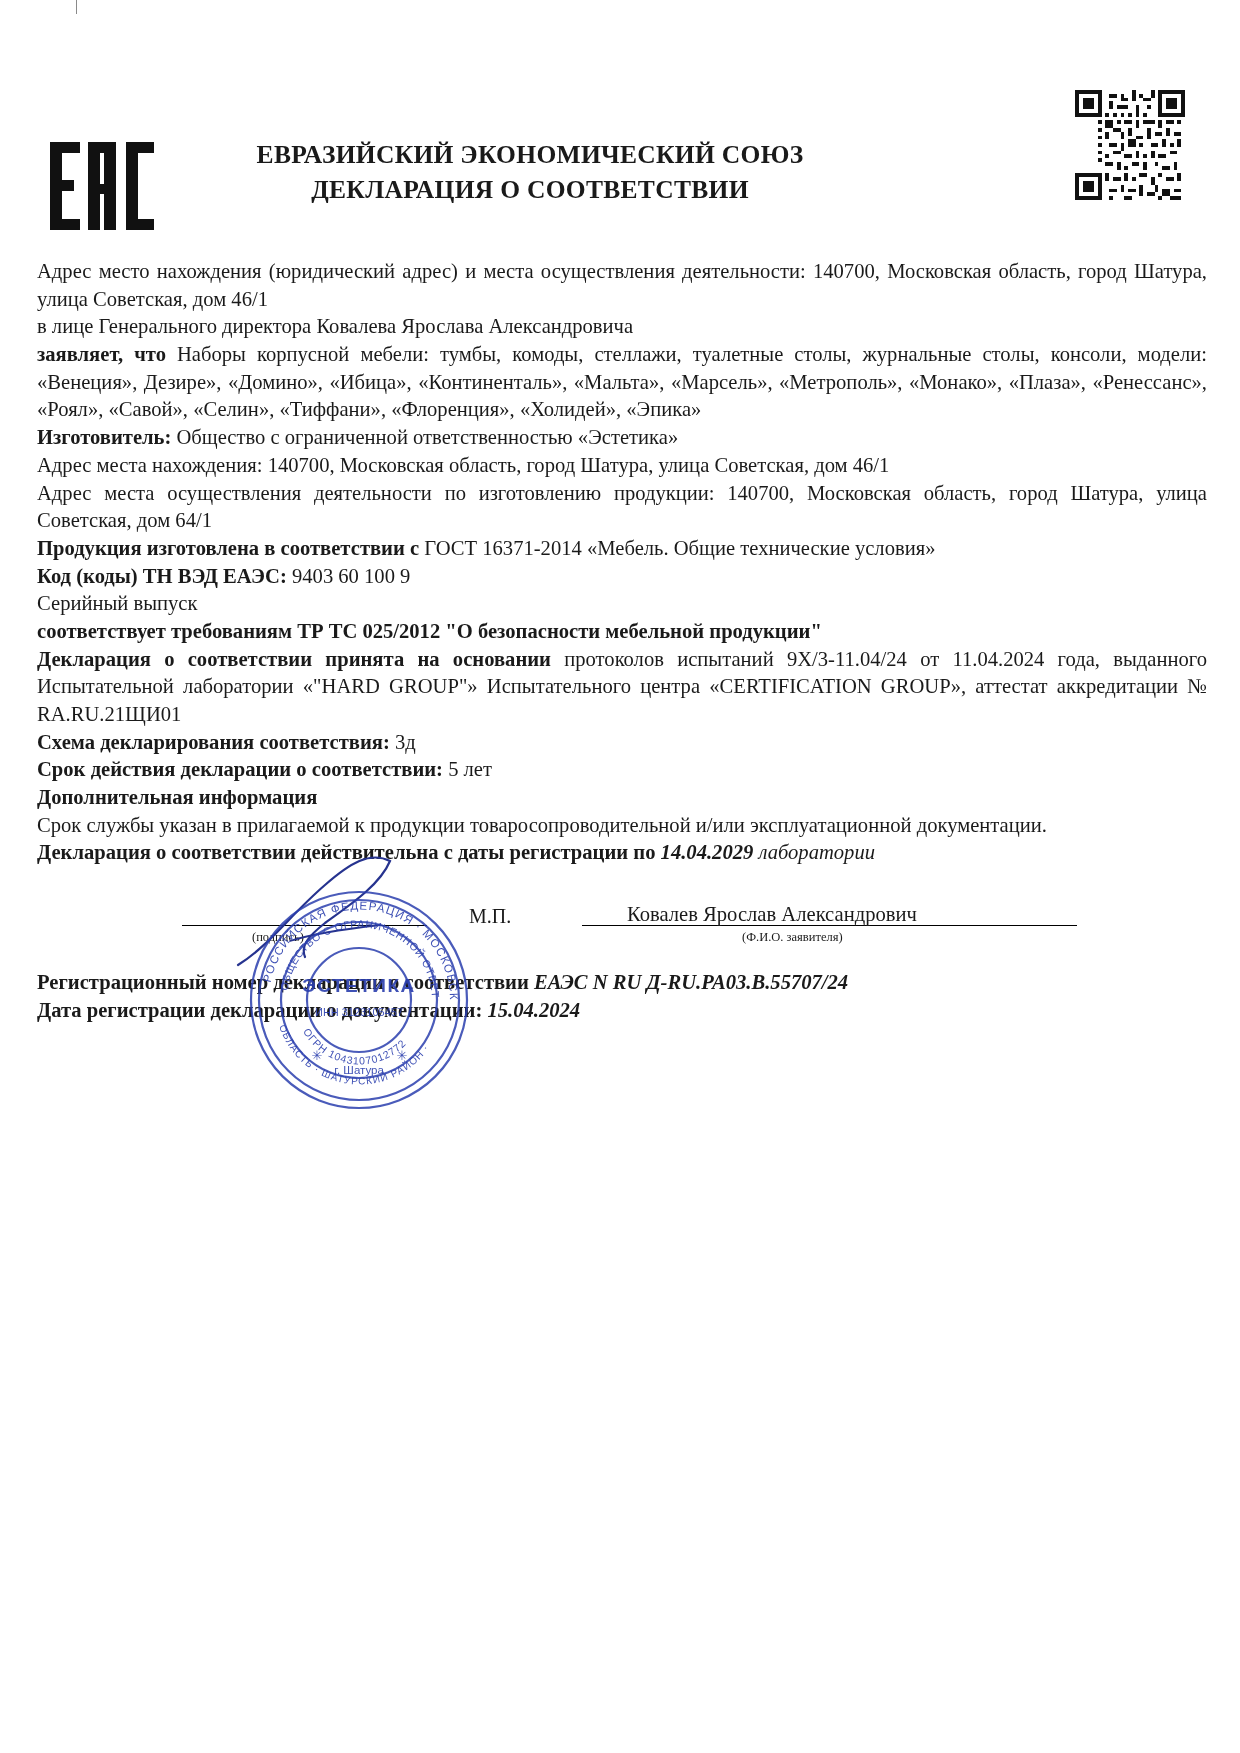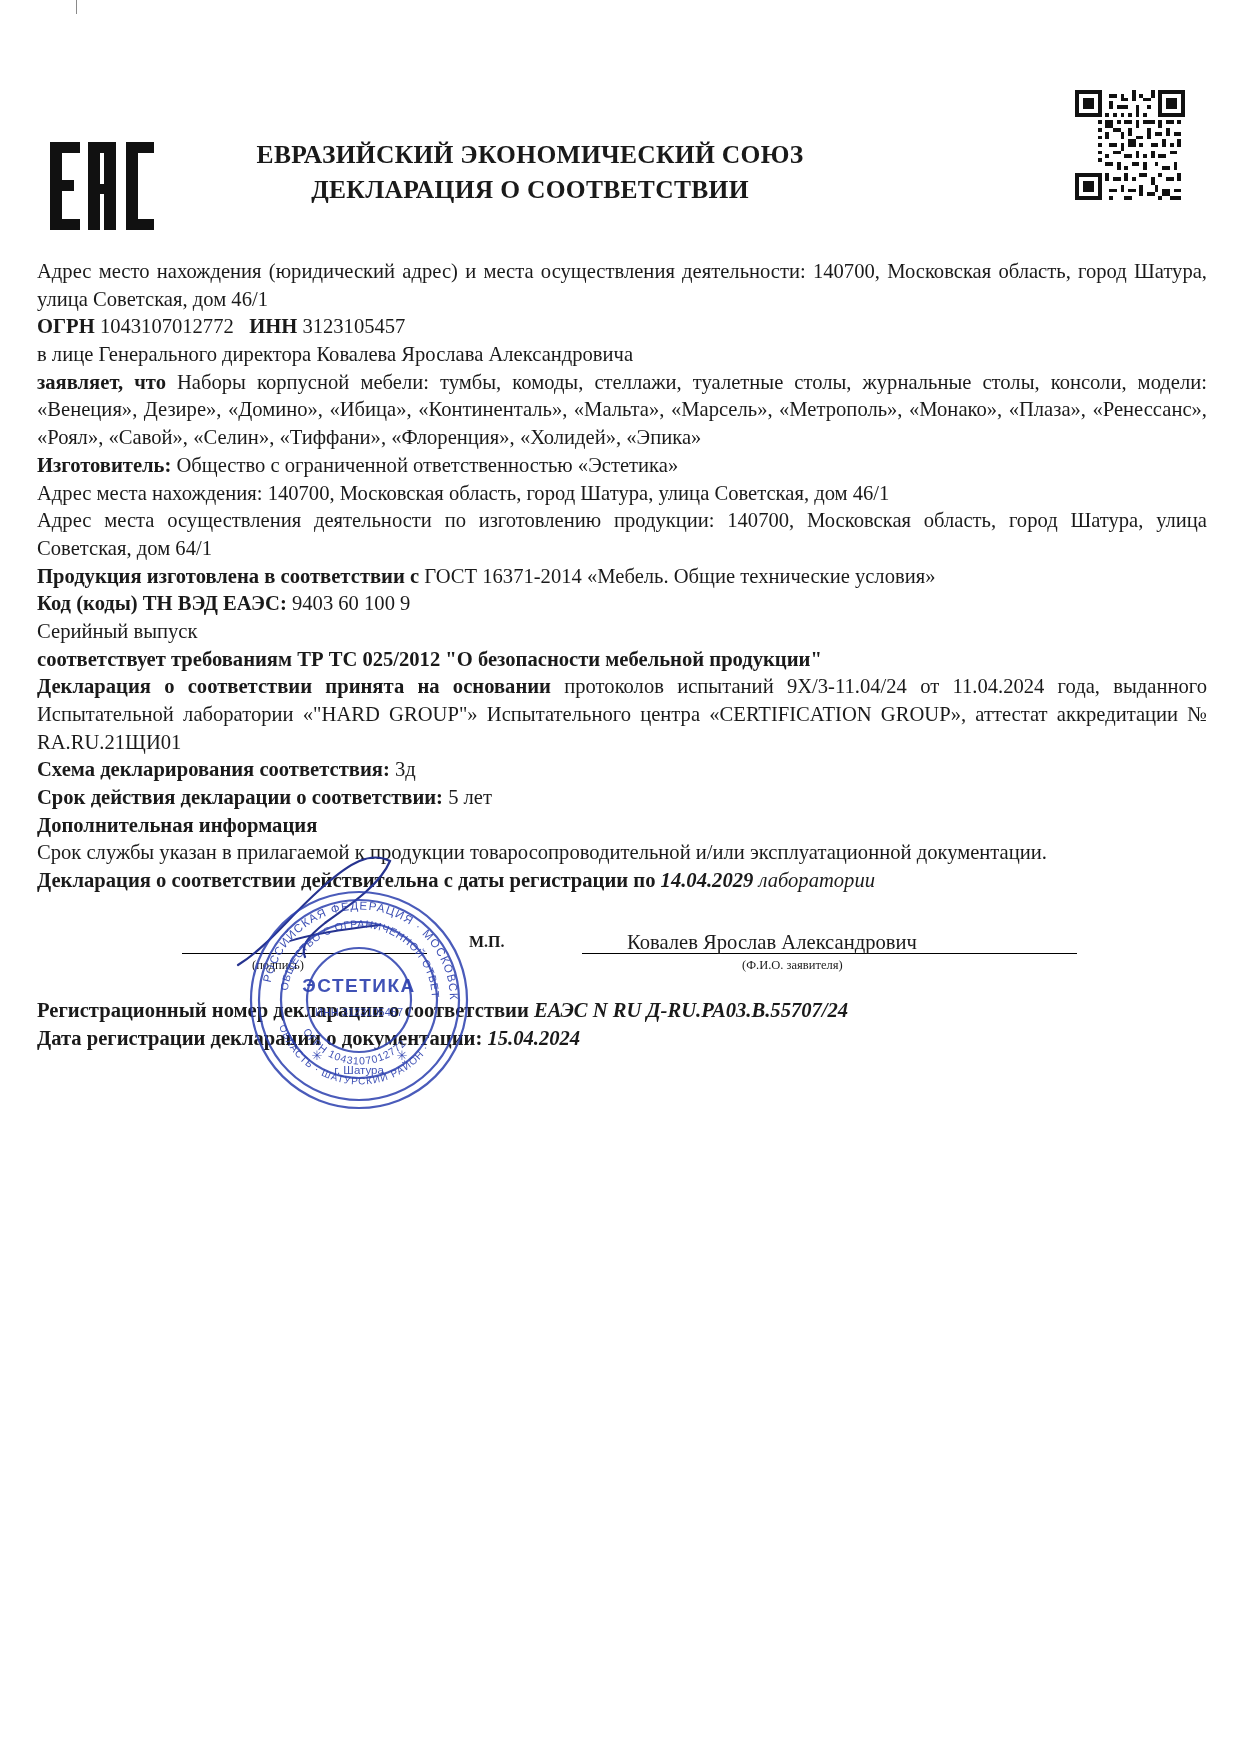--- a/index.html
+++ b/index.html
@@ -99,22 +99,22 @@
   .sig-label-left {
     position: absolute;
     left: 215px;
     top: 26px;
     font-size: 12.5px;
   }
   .mp {
     position: absolute;
     left: 432px;
     top: 0;
-    font-size: 16px;
-    font-weight: bold;
+    font-size: 20px;
+    font-weight: normal;
   }
   .sig-line-right {
     position: absolute;
     left: 545px;
     top: 22px;
     width: 495px;
     border-bottom: 1.4px solid #000;
   }
   .sig-name {
     position: absolute;
@@ -307,27 +307,20 @@
         </g>
       </svg>
     </div>
   </div>
 
   <div class="content">
 
 
     <p class="just">Адрес место нахождения (юридический адрес) и места осуществления деятельности: 140700, Московская область, город Шатура, улица Советская, дом 46/1</p>
 
-    <p>
-      <b>ОГРН</b>
-      <span>1043107012772</span>
-      &nbsp;
-      <b>ИНН</b>
-      <span>3123105457</span>
-    </p>
 
     <p>в лице Генерального директора Ковалева Ярослава Александровича</p>
 
     <p class="just">
       <b>заявляет, что</b>
       <span>Наборы корпусной мебели: тумбы, комоды, стеллажи, туалетные столы, журнальные столы, консоли, модели: «Венеция», Дезире», «Домино», «Ибица», «Континенталь», «Мальта», «Марсель», «Метрополь», «Монако», «Плаза», «Ренессанс», «Роял», «Савой», «Селин», «Тиффани», «Флоренция», «Холидей», «Эпика»</span>
     </p>
 
     <p>
       <b>Изготовитель:</b>

